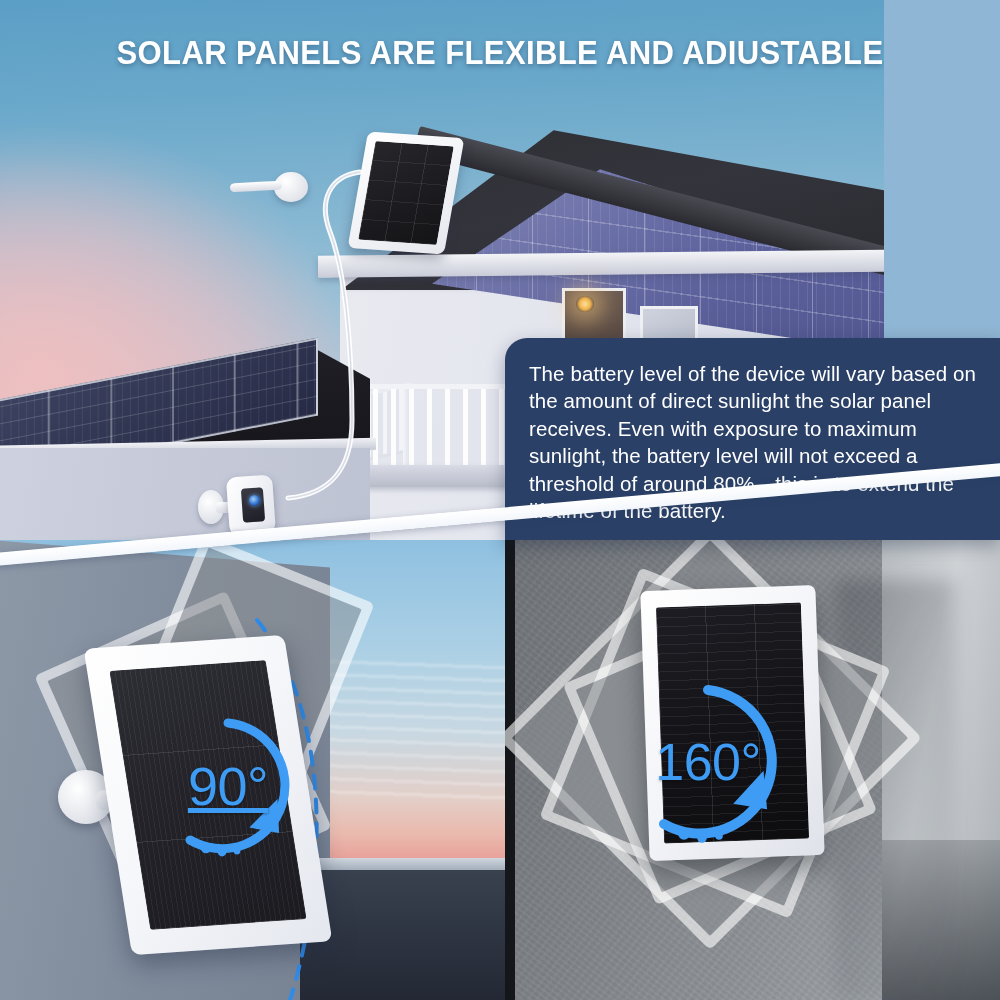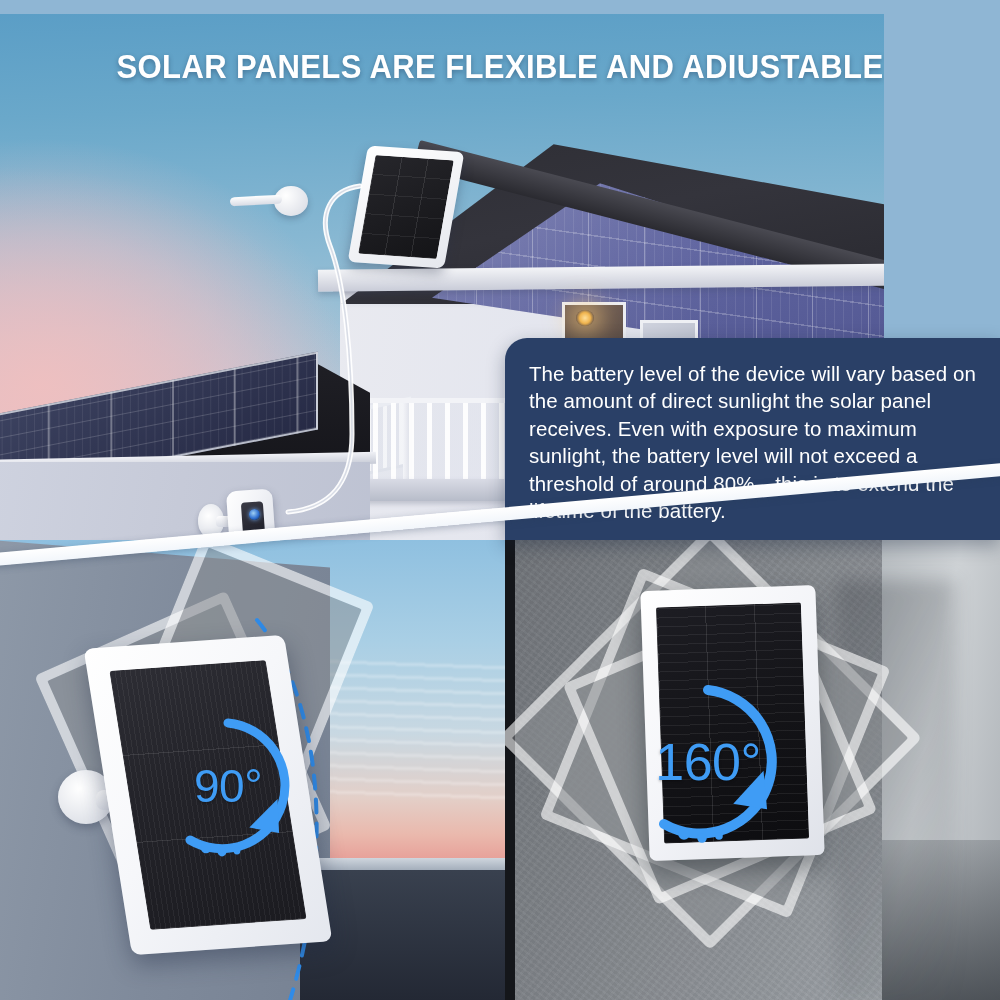--- a/index.html
+++ b/index.html
@@ -4,21 +4,21 @@
 <style>
   html,body{margin:0;padding:0;background:#fff;}
   body{font-family:"Liberation Sans",sans-serif;}
 
   #stage{
     position:relative;width:1000px;height:1000px;overflow:hidden;
     background:#8fb6d4;
   }
 
   
-  .top-scene{position:absolute;left:0;top:14px;width:884px;height:620px;overflow:hidden;}
+  .top-scene{position:absolute;left:0;top:0;width:884px;height:620px;overflow:hidden;}
 
   .sky{
     position:absolute;inset:0;
     background:
       radial-gradient(ellipse 520px 420px at 2% 72%, rgba(233,186,186,.95) 0%, rgba(226,181,190,.55) 38%, rgba(200,185,205,0) 70%),
       linear-gradient(178deg,#5b9ec6 0%,#6aa8ca 16%,#8ab9d3 38%,#aac6d8 58%,#c3cbdc 74%,#cfcfdd 88%,#d4d2dc 100%);
   }
   .sky-warm{
     position:absolute;left:0;top:120px;width:420px;height:420px;
     background:radial-gradient(ellipse 420px 330px at 10% 60%,rgba(240,192,192,.9) 0%,rgba(236,196,200,.45) 45%,rgba(230,205,210,0) 75%);
@@ -350,21 +350,21 @@
   .badge{position:absolute;z-index:5;}
   .badge svg{display:block;overflow:visible;}
   .badge .rot-label{
     position:absolute;left:0;top:0;width:100%;height:100%;
     display:flex;align-items:center;justify-content:center;
     color:#3f9cf5;font-weight:normal;letter-spacing:-.5px;
     font-family:"Liberation Sans",sans-serif;
     text-shadow:0 1px 3px rgba(0,0,0,.35);
   }
   #badge90{left:148px;top:706px;width:160px;height:160px;}
-  #badge90 .rot-label{font-size:46px;}
+  #badge90 .rot-label{font-size:54px;text-decoration:underline;}
   #badge360{left:618px;top:672px;width:180px;height:180px;}
   #badge360 .rot-label{font-size:52px;}
 </style>
 </head>
 <body>
 
 <div id="stage">
 
   <div class="top-scene">
     <div class="sky"></div>

